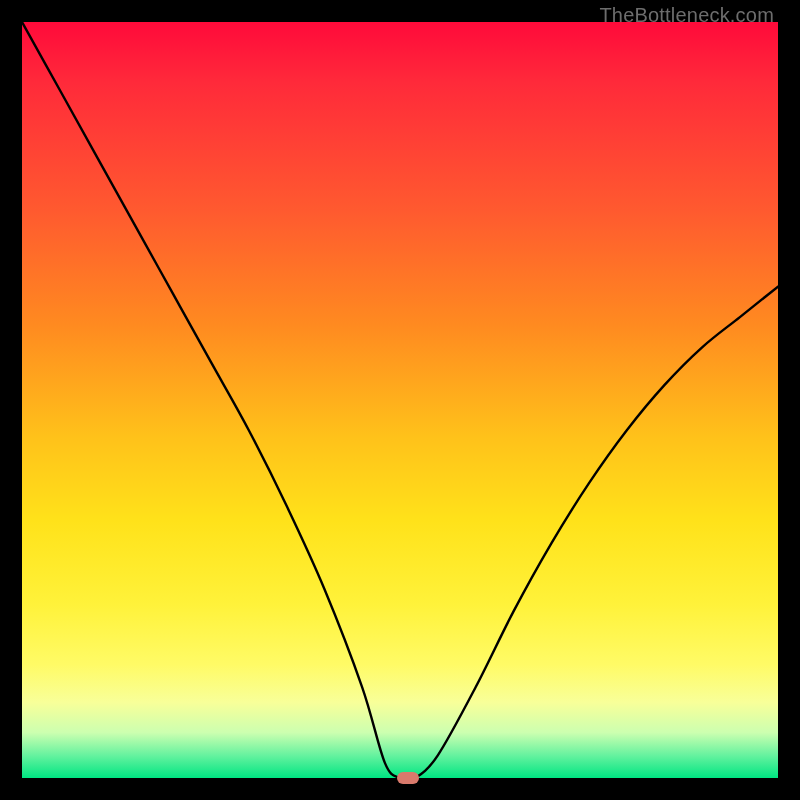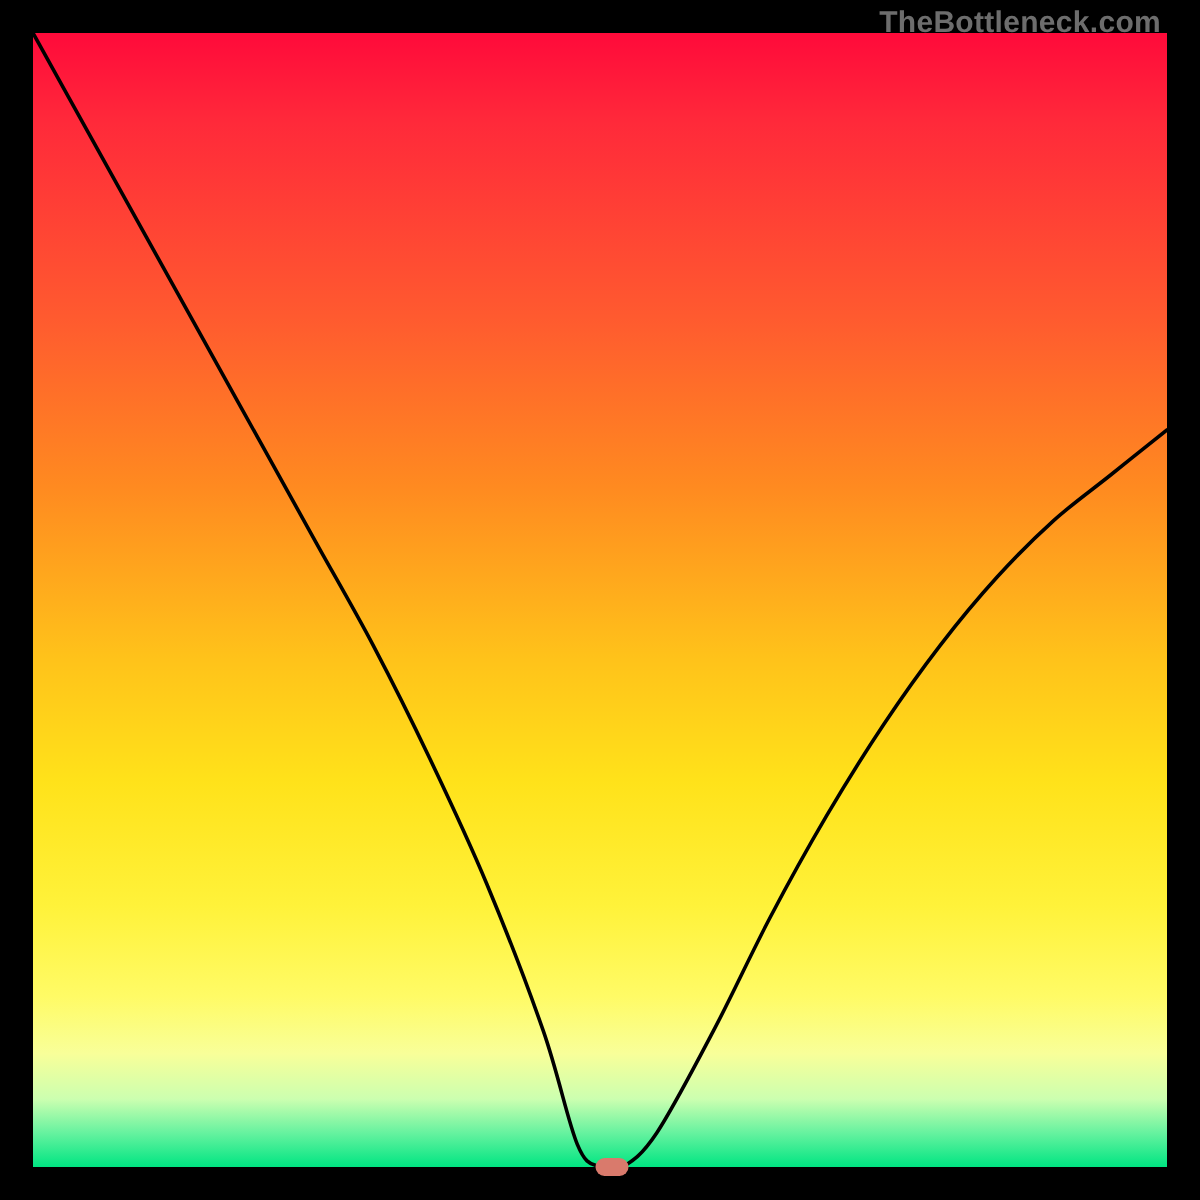--- a/index.html
+++ b/index.html
@@ -39,21 +39,20 @@
     );
   }
   .watermark {
     position: absolute;
     top: 4px;
     right: 26px;
     font-family: Arial, Helvetica, sans-serif;
     font-size: 20px;
     color: #6d6d6d;
     letter-spacing: 0.2px;
-    font-weight: bold;
   }
   svg.curve {
     position: absolute;
     left: 0;
     top: 0;
     width: 756px;
     height: 756px;
   }
   .marker {
     position: absolute;

